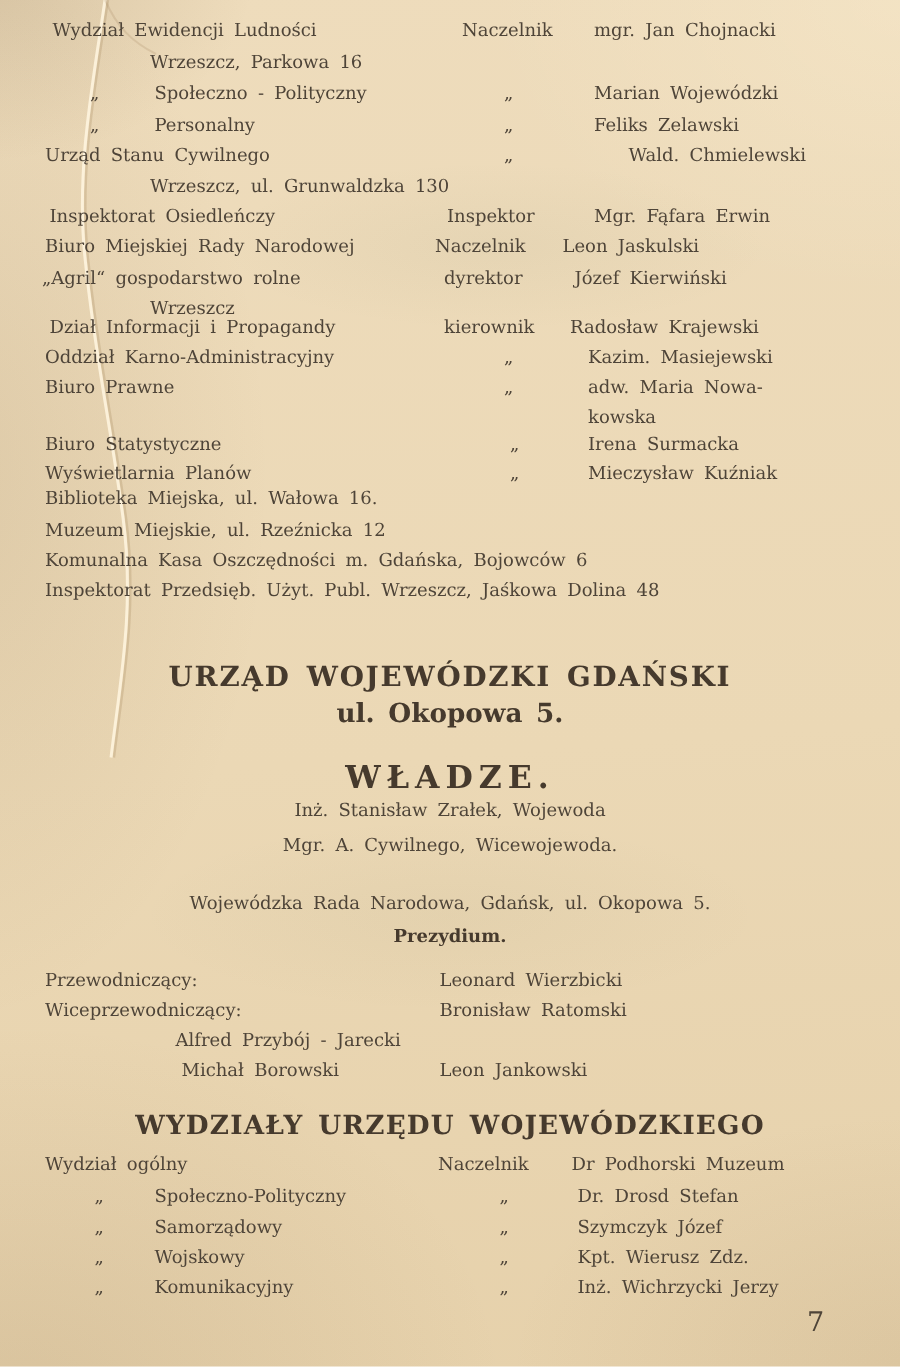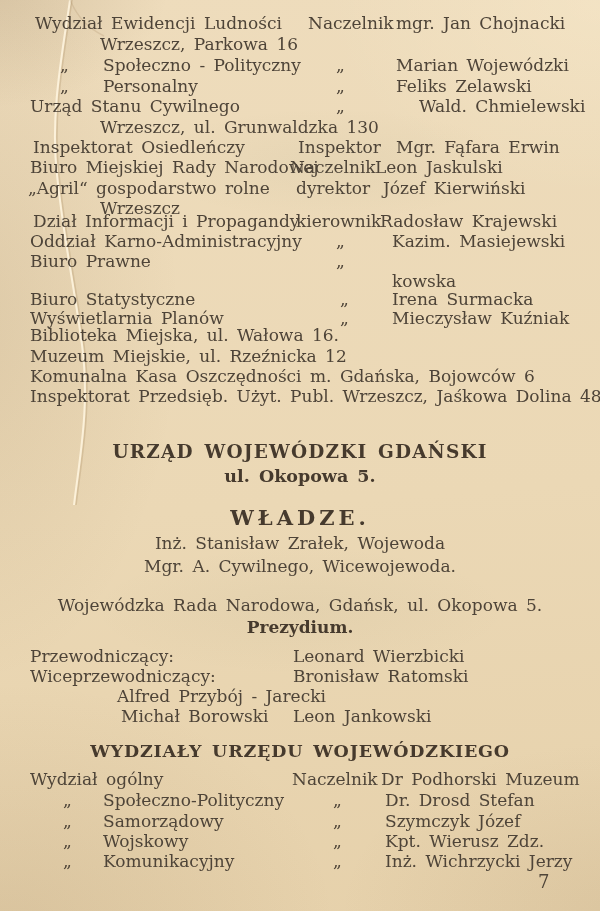--- a/index.html
+++ b/index.html
@@ -13,21 +13,21 @@
       radial-gradient(ellipse 260px 180px at -2% -2%, rgba(110,85,50,0.18), transparent 70%),
       radial-gradient(ellipse 300px 520px at -5% 35%, rgba(125,98,60,0.13), transparent 70%),
       radial-gradient(ellipse 420px 300px at 100% 0%, rgba(255,243,215,0.30), transparent 65%),
       radial-gradient(ellipse 500px 380px at 2% 102%, rgba(120,92,55,0.12), transparent 65%),
       radial-gradient(ellipse 420px 260px at 102% 100%, rgba(126,98,60,0.10), transparent 65%),
       radial-gradient(ellipse 230px 70px at 55% 18%, rgba(110,118,85,0.06), transparent 80%),
       radial-gradient(ellipse 260px 80px at 50% 67%, rgba(110,118,85,0.05), transparent 80%),
       linear-gradient(176deg,#eedcbc 0%, #ebd8b5 55%, #e6d1ab 100%);
   }
   .crease{position:absolute;left:0;top:0;pointer-events:none;}
-  .line{position:absolute;left:0;width:100%;height:22px;color:#4e4438;font-size:17px;word-spacing:3px;}
+  .line{position:absolute;left:0;width:100%;height:22px;color:#4e4438;font-size:12px;word-spacing:3px;}
   .line.center{text-align:center;}
   .line.bold{font-weight:700;color:#463a2d;}
   .run{position:absolute;top:0;white-space:nowrap;}
   .pagenum{
     position:absolute;left:538px;top:871px;font-size:18px;color:#4e4438;
   }
 </style>
 </head>
 <body>
 
@@ -91,20 +91,21 @@
         <span class="run" style="left: 380px;">Radosław Krajewski</span>
       </div>
       <div class="line" style="top: 231px;">
         <span class="run" style="left: 30px;">Oddział Karno-Administracyjny</span>
         <span class="run" style="left: 336px;">„</span>
         <span class="run" style="left: 392px;">Kazim. Masiejewski</span>
       </div>
       <div class="line" style="top: 251px;">
         <span class="run" style="left: 30px;">Biuro Prawne</span>
         <span class="run" style="left: 336px;">„</span>
+        <span class="run" style="left: 392px;">adw. Maria Nowa-</span>
       </div>
       <div class="line" style="top: 271px;">
         <span class="run" style="left: 392px;">kowska</span>
       </div>
       <div class="line" style="top: 289px;">
         <span class="run" style="left: 30px;">Biuro Statystyczne</span>
         <span class="run" style="left: 340px;">„</span>
         <span class="run" style="left: 392px;">Irena Surmacka</span>
       </div>
       <div class="line" style="top: 308px;">

